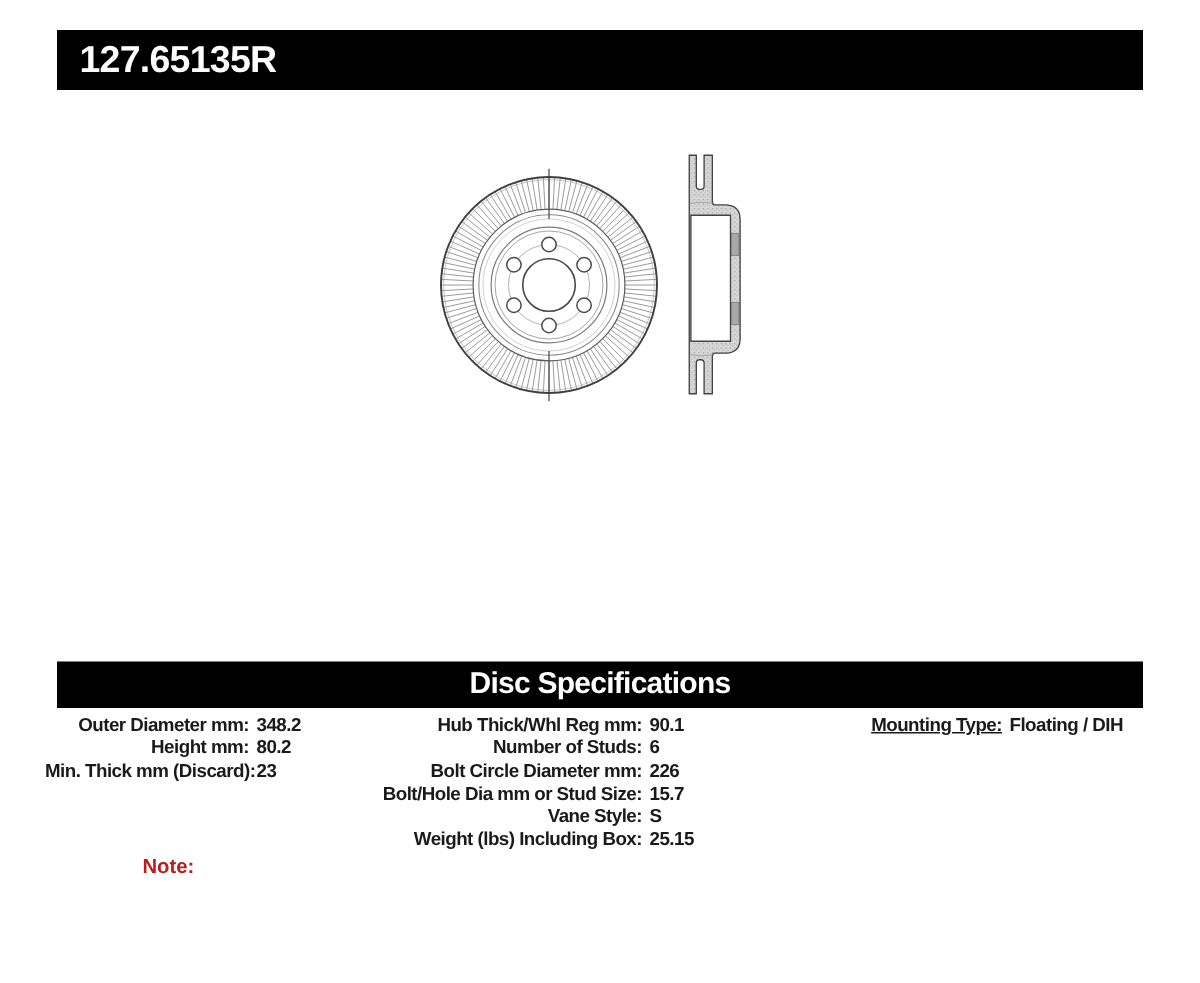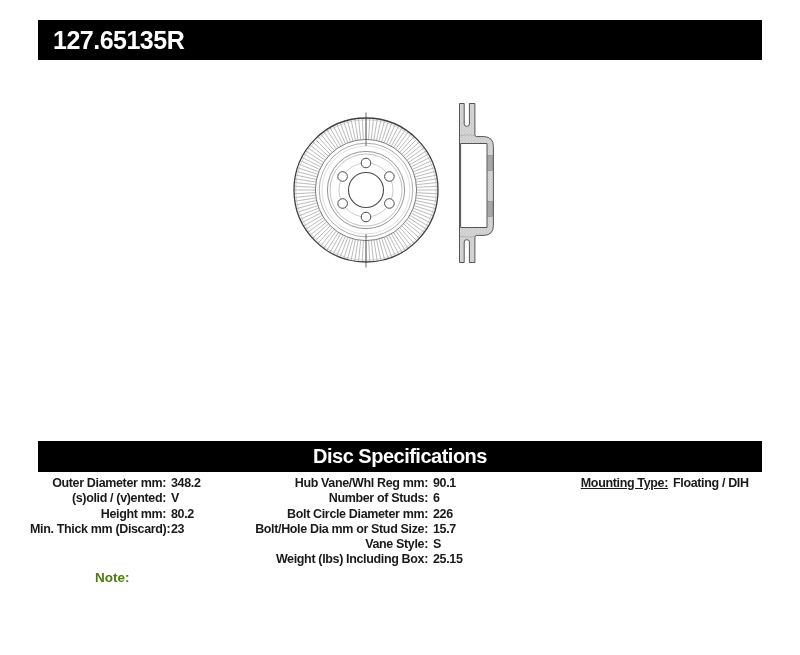--- a/index.html
+++ b/index.html
@@ -19,21 +19,21 @@
   .col-center{left:250px;}
   .col-right{left:540px;}
   .spec-row{display:flex;height:15.3px;align-items:flex-start;white-space:nowrap;
        font-size:12.5px;font-weight:bold;letter-spacing:-0.35px;}
   .spec-label{display:inline-block;text-align:right;}
   .col-left  .spec-label{width:136px;}
   .col-center .spec-label{width:178px;}
   .col-right .spec-label{width:128px;text-decoration:underline;}
   .spec-value{margin-left:5px;}
 
-  .note{position:absolute;left:95px;top:570px;font-size:13.5px;font-weight:bold;color:#4d7c0f;}
+  .note{position:absolute;left:95px;top:570px;font-size:13.5px;font-weight:bold;color:#b91c1c;}
 </style>
 </head>
 <body>
 
 <div class="page">
 
   <div class="bar top-bar">
     <span>127.65135R</span>
   </div>
 
@@ -201,36 +201,32 @@
   <div class="bar spec-bar">
     <span>Disc Specifications</span>
   </div>
 
   <div class="spec-col col-left">
     <div class="spec-row">
       <span class="spec-label">Outer Diameter mm:</span>
       <span class="spec-value">348.2</span>
     </div>
     <div class="spec-row">
-      <span class="spec-label">(s)olid / (v)ented:</span>
-      <span class="spec-value">V</span>
-    </div>
-    <div class="spec-row">
       <span class="spec-label">Height mm:</span>
       <span class="spec-value">80.2</span>
     </div>
     <div class="spec-row">
       <span class="spec-label">Min. Thick mm (Discard):</span>
       <span class="spec-value">23</span>
     </div>
   </div>
 
   <div class="spec-col col-center">
     <div class="spec-row">
-      <span class="spec-label">Hub Vane/Whl Reg mm:</span>
+      <span class="spec-label">Hub Thick/Whl Reg mm:</span>
       <span class="spec-value">90.1</span>
     </div>
     <div class="spec-row">
       <span class="spec-label">Number of Studs:</span>
       <span class="spec-value">6</span>
     </div>
     <div class="spec-row">
       <span class="spec-label">Bolt Circle Diameter mm:</span>
       <span class="spec-value">226</span>
     </div>

